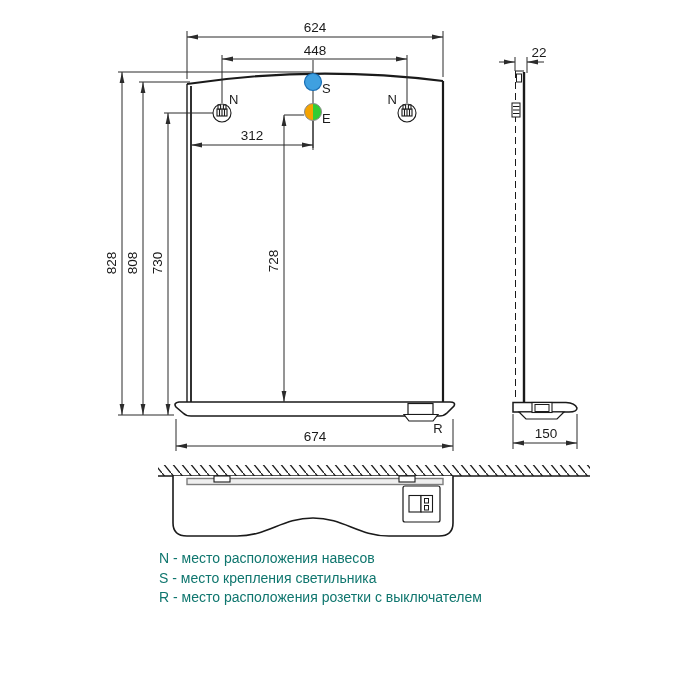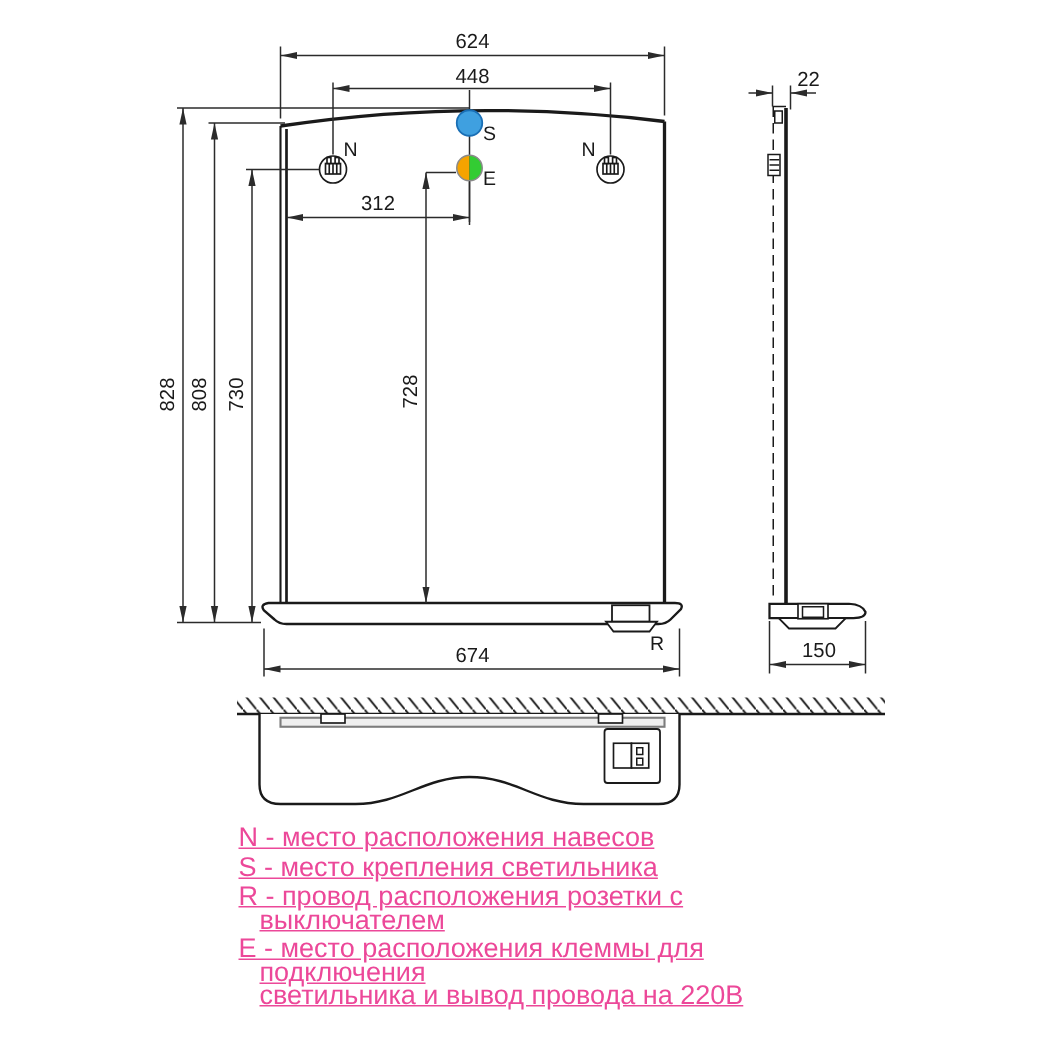--- a/index.html
+++ b/index.html
@@ -3,21 +3,21 @@
 <meta charset="utf-8">
 <style>
   html,body { margin:0; padding:0; background:#fff; }
   .canvas { position:relative; width:700px; height:700px; background:#ffffff;
             font-family:"Liberation Sans", sans-serif; overflow:hidden; }
   .canvas svg { position:absolute; left:0; top:0; }
   svg text { font-family:"Liberation Sans", sans-serif; }
   .dim-text { font-size:13.5px; fill:#1a1a1a; }
   .pt-label { font-size:13px; fill:#1a1a1a; }
   .legend { position:absolute; left:159px; top:551px; width:420px;
-            font-size:18px; color:#ec4899;text-decoration:underline; }
+            font-size:14px; color:#0f766e; }
   .legend p { margin:0 0 4px 0; line-height:15.5px; padding-left:14px; text-indent:-14px; }
   .legend .cont { display:block; text-indent:0; }
 </style>
 </head>
 <body>
 
 <div class="canvas">
 
 <svg width="700" height="545" viewBox="0 0 700 545">
   <defs>
@@ -176,17 +176,16 @@
       <rect x="421" y="495.5" width="11.5" height="16.5" stroke-width="1.1"></rect>
       <rect x="424.5" y="498.5" width="4" height="4.5" stroke-width="1"></rect>
       <rect x="424.5" y="505.5" width="4" height="4.5" stroke-width="1"></rect>
     </g>
   </g>
 </svg>
 
 <div class="legend">
   <p><span>N - место расположения навесов</span></p>
   <p><span>S - место крепления светильника</span></p>
-  <p><span>R - провод расположения розетки с выключателем</span></p>
-  <p><span>E - место расположения клеммы для подключения</span><span class="cont">светильника и вывод провода на 220В</span></p>
+  <p><span>R - место расположения розетки с выключателем</span></p>
 </div>
 
 </div>
 
 </body></html>

